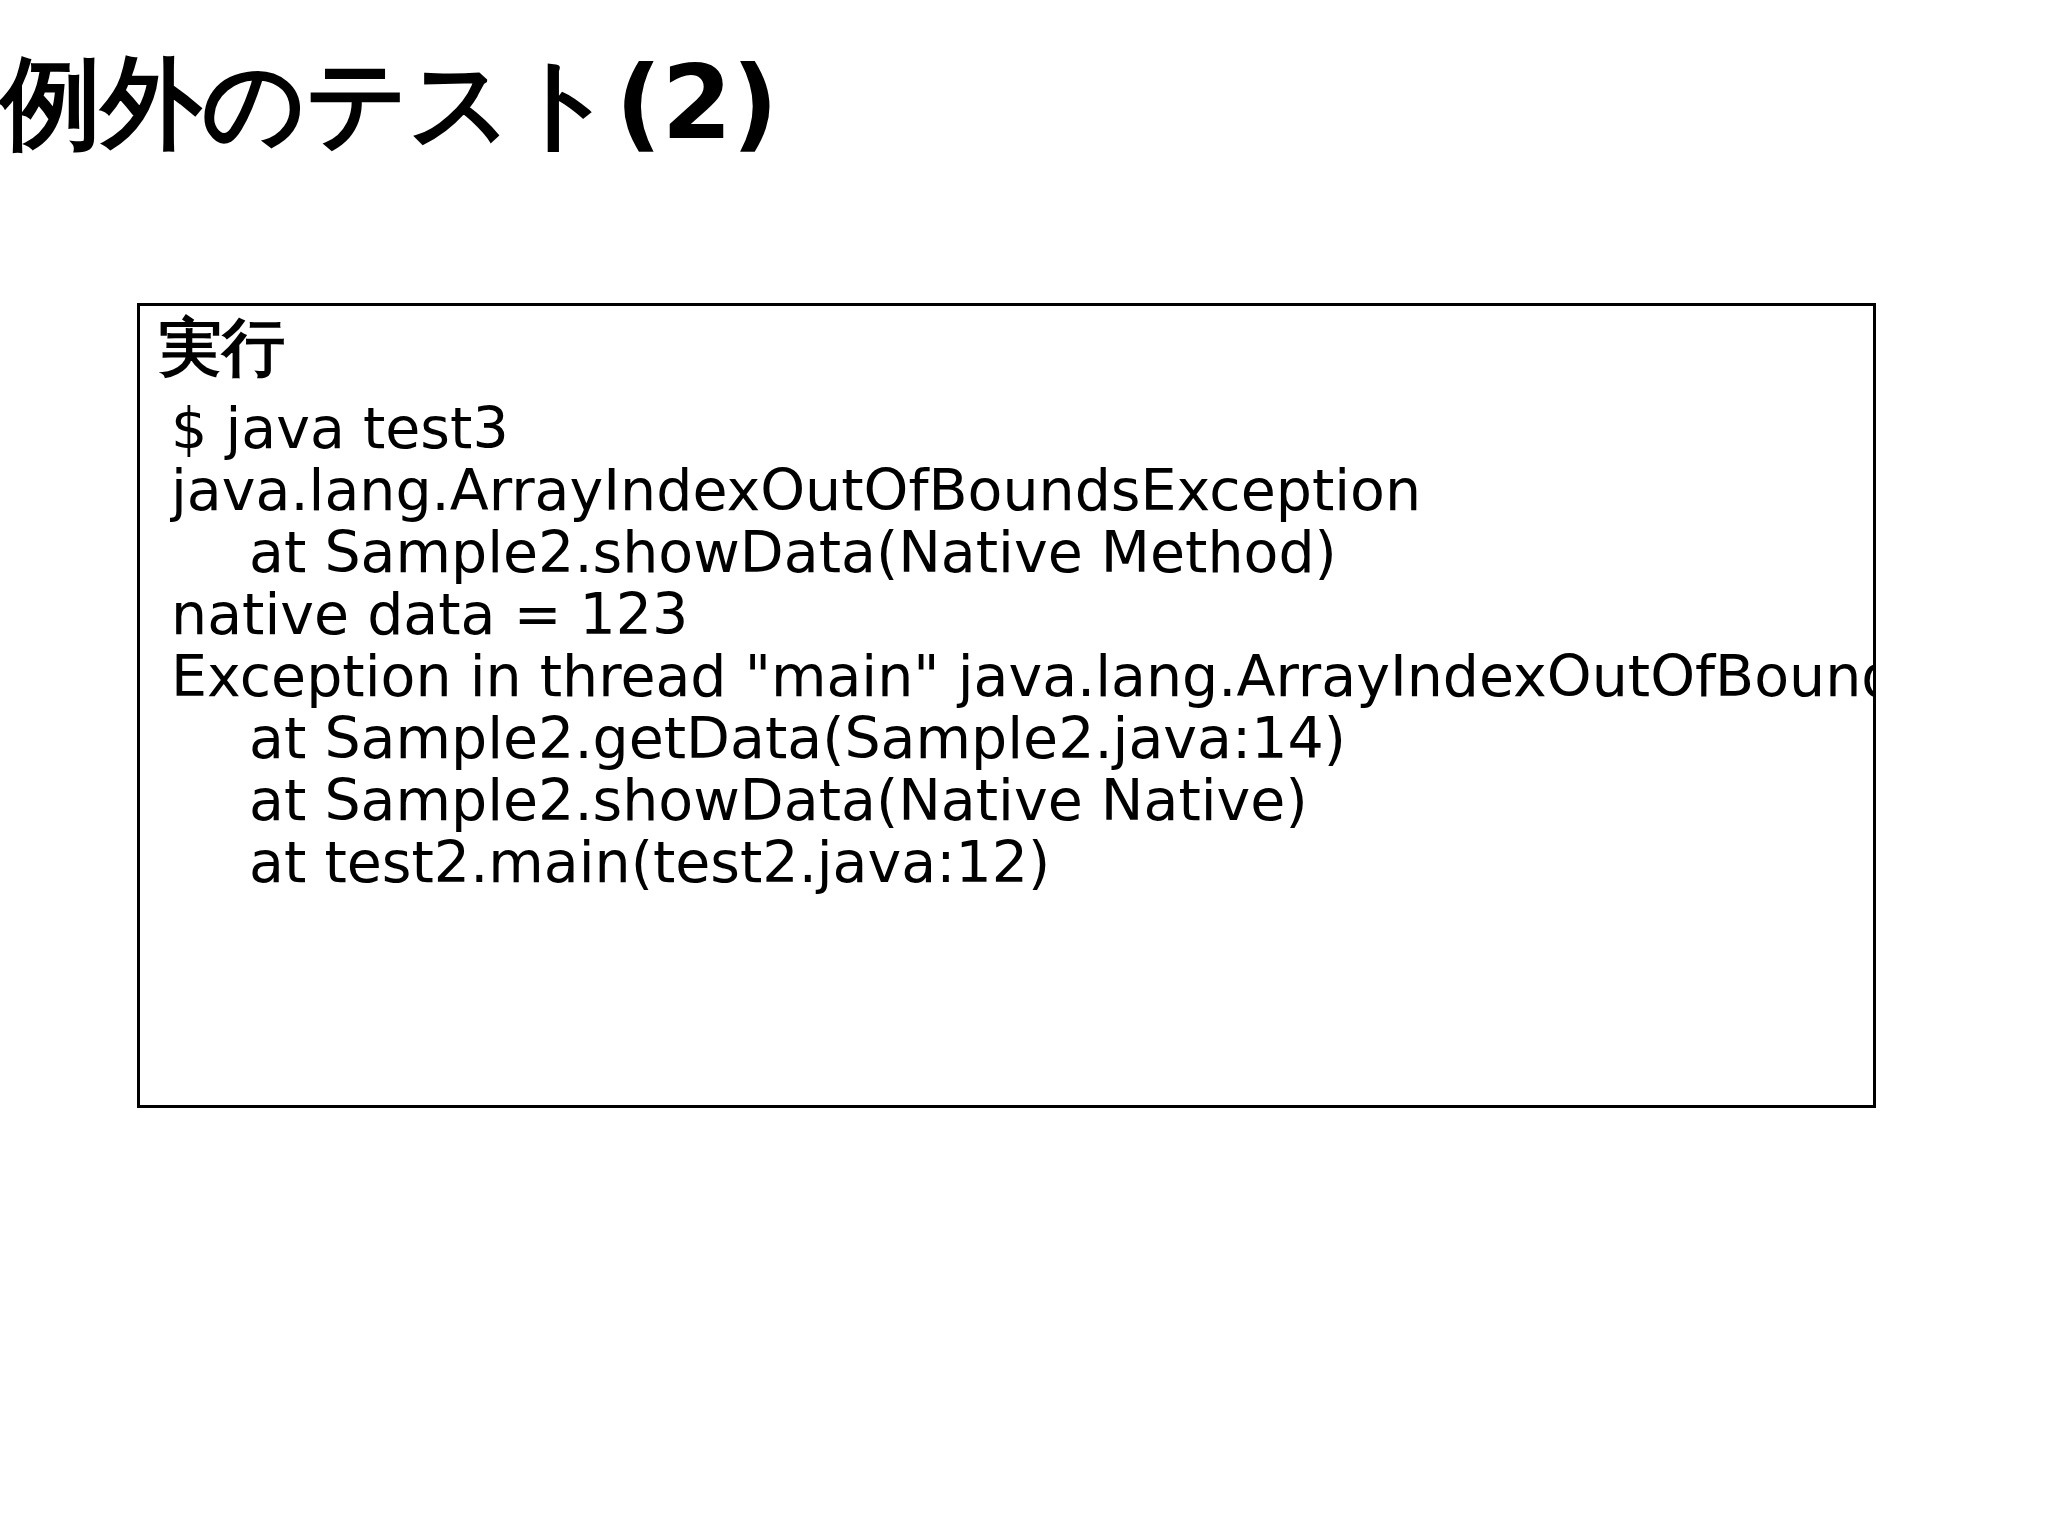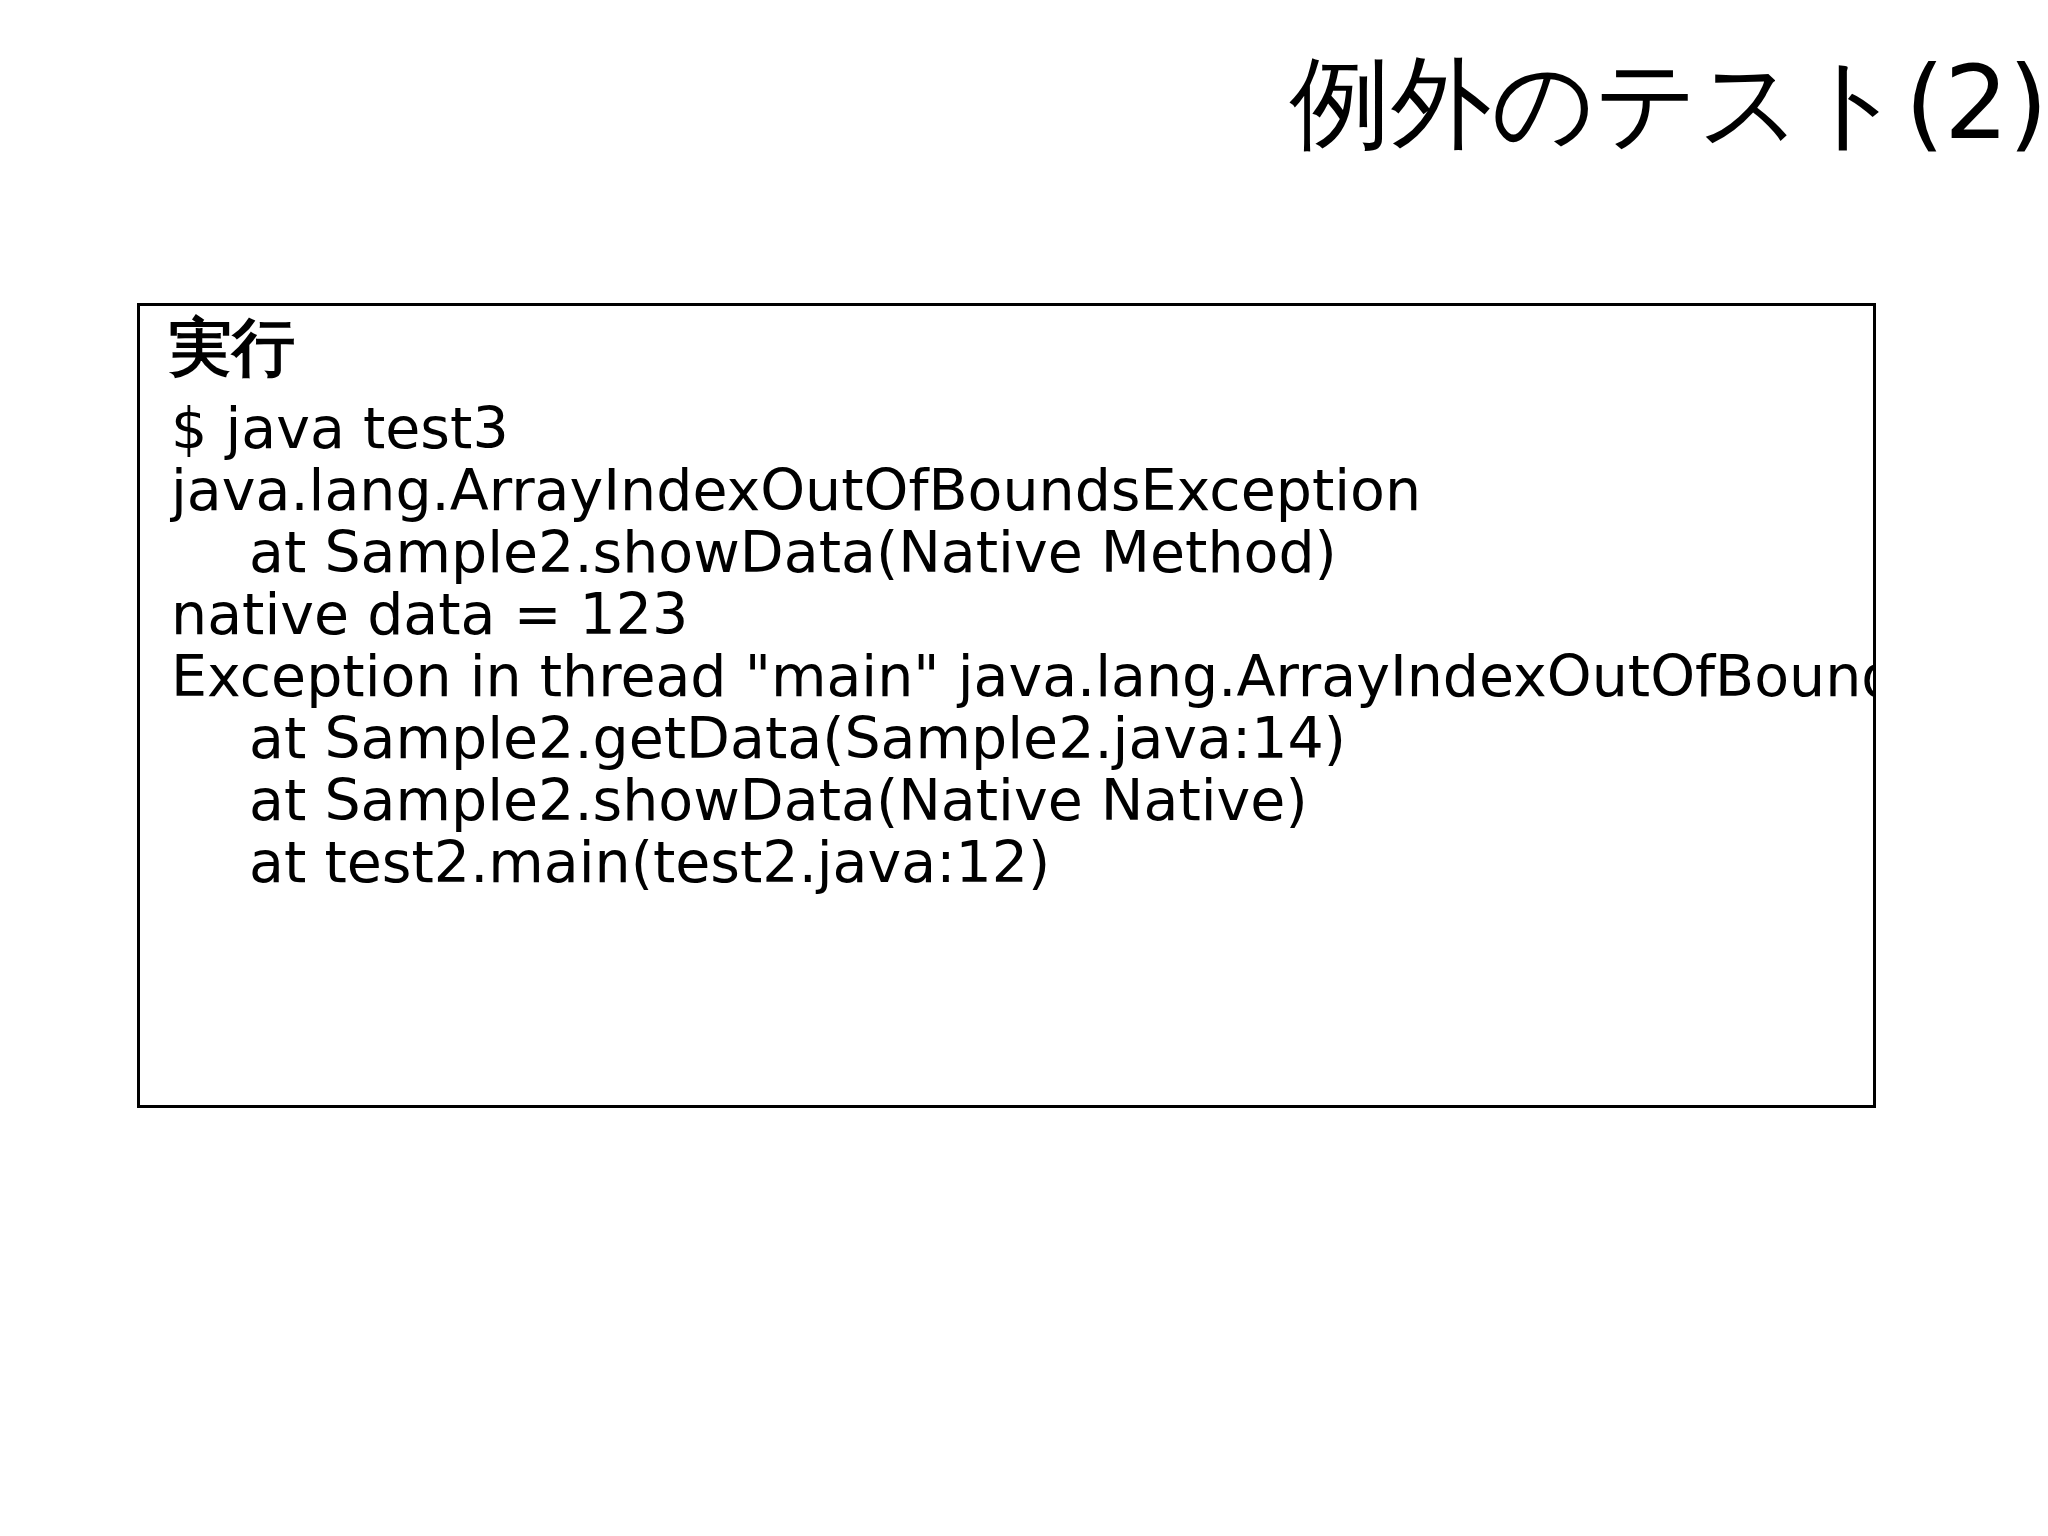--- a/index.html
+++ b/index.html
@@ -16,24 +16,24 @@
     color: #000000;
     position: relative;
   }
 
   
   .slide-title {
     position: absolute;
     left: 0;
     top: 44px;
     width: 2048px;
-    text-align: right;
+    text-align: left;
     font-size: 101px;
     line-height: 1.18;
-    font-weight: 400;
+    font-weight: 700;
     letter-spacing: 0px;
     color: #000000;
     white-space: pre;
   }
 
   
   .console-box {
     position: absolute;
     left: 137px;
     top: 303px;
@@ -51,21 +51,21 @@
     top: 9px;
     right: 6px;
   }
 
   .console-heading {
     font-size: 63px;
     line-height: 66px;
     font-weight: bold;
     color: #000000;
     white-space: pre;
-    margin: 0 0 1px 14px;
+    margin: 0 0 1px 4px;
   }
 
   .console-lines {
     margin: 16px;
     padding: 0;
     list-style: none;
   }
 
   .console-line {
     font-size: 57px;

